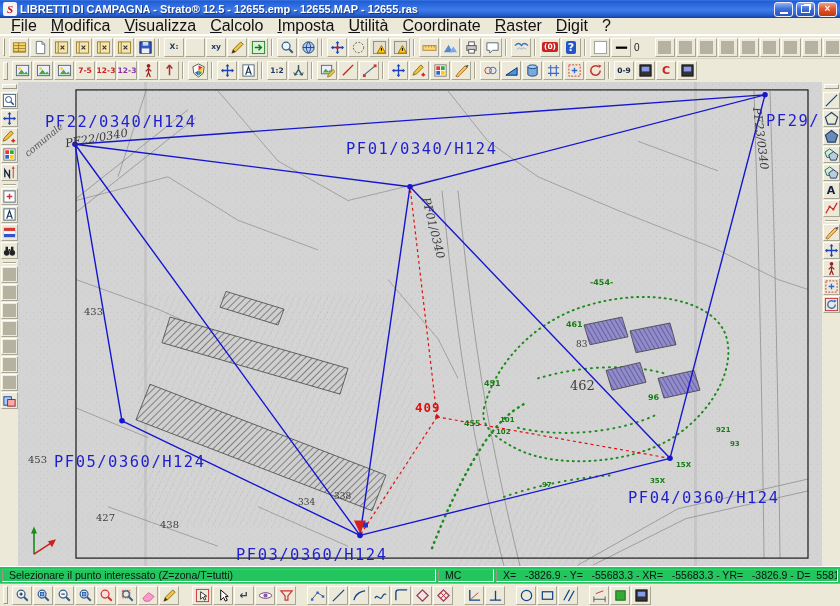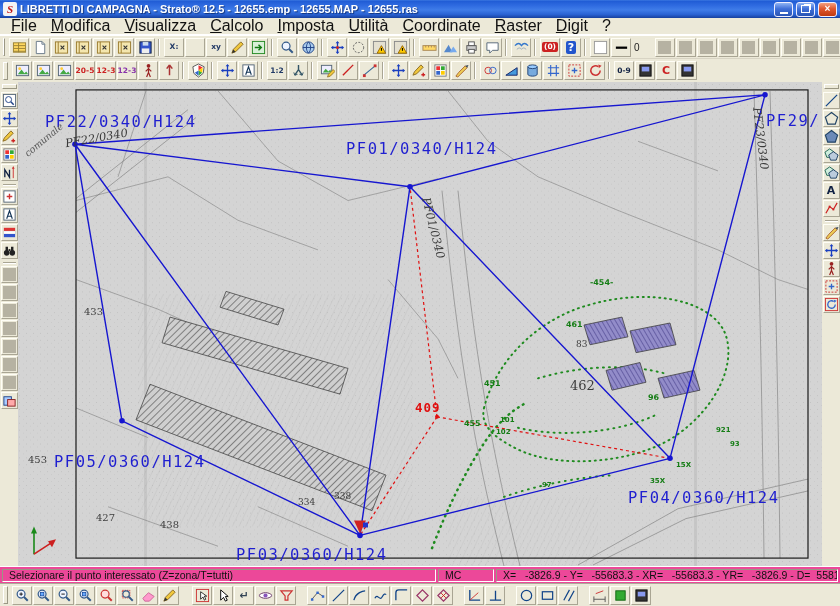--- a/index.html
+++ b/index.html
@@ -39,21 +39,21 @@
   .badge{padding:1px 2px;border-radius:2px}
   .tblabel{font-size:10px;color:#222;margin-left:3px;flex:none}
   
   .mainrow{flex:1;display:flex;min-height:0}
   .vsb{width:18px;flex:0 0 18px;background:#ece9d8;display:flex;flex-direction:column;align-items:center;padding-top:2px;box-sizing:border-box}
   .v .tb{width:17px;height:17px;margin:0 0 1px 0}
   .v .sep{width:13px;height:0;border:none;border-top:1px solid #a9a593;border-bottom:1px solid #fff;margin:2px 0}
   .vgrab{width:13px;height:3px;border:1px solid;border-color:#fff #9a9784 #9a9784 #fff;margin-bottom:3px}
   .canvas{flex:1;position:relative;background:#5eead4;overflow:hidden}
   
-  .statusbar{height:16px;flex:0 0 16px;background:#ec4899;display:flex;align-items:center;gap:2px;padding:0 2px;border-top:1px solid #fff;font-size:10.5px}
+  .statusbar{height:16px;flex:0 0 16px;background:#22c55e;display:flex;align-items:center;gap:2px;padding:0 2px;border-top:1px solid #fff;font-size:10.5px}
   .scell{height:13px;box-sizing:border-box;border:1px solid;border-color:#9a9784 #fff #fff #9a9784;display:flex;align-items:center;
     padding:0 6px;white-space:pre;overflow:hidden;color:#111}
   .sc1{width:434px;flex:none}.sc2{width:56px;flex:none}.sc3{flex:1}
   
   text{user-select:none}
   .ml-pf{font-family:"DejaVu Sans Mono",monospace;letter-spacing:1.5px}
   .ml-red{font-family:"DejaVu Sans Mono",monospace;font-weight:bold;letter-spacing:1px}
   .ml-hand{font-family:"DejaVu Serif",serif;font-style:italic}
   .ml-maptext{font-family:"DejaVu Serif",serif;font-style:italic}
   .ml-parcel{font-family:"DejaVu Serif",serif}
@@ -575,21 +575,21 @@
         <svg class="ic">
           <use href="#sy-image"></use>
         </svg>
       </b>
       <b class="tb">
         <svg class="ic">
           <use href="#sy-image"></use>
         </svg>
       </b>
       <b class="tb">
-        <span class="ti" style="color: rgb(204, 34, 34);">20-5</span>
+        <span class="ti" style="color: rgb(204, 34, 34);">7-5</span>
       </b>
       <b class="tb">
         <span class="ti" style="color: rgb(204, 34, 34);">12-3</span>
       </b>
       <b class="tb">
         <span class="ti" style="color: rgb(136, 51, 170);">12-3</span>
       </b>
       <b class="tb">
         <svg class="ic">
           <use href="#sy-person"></use>

